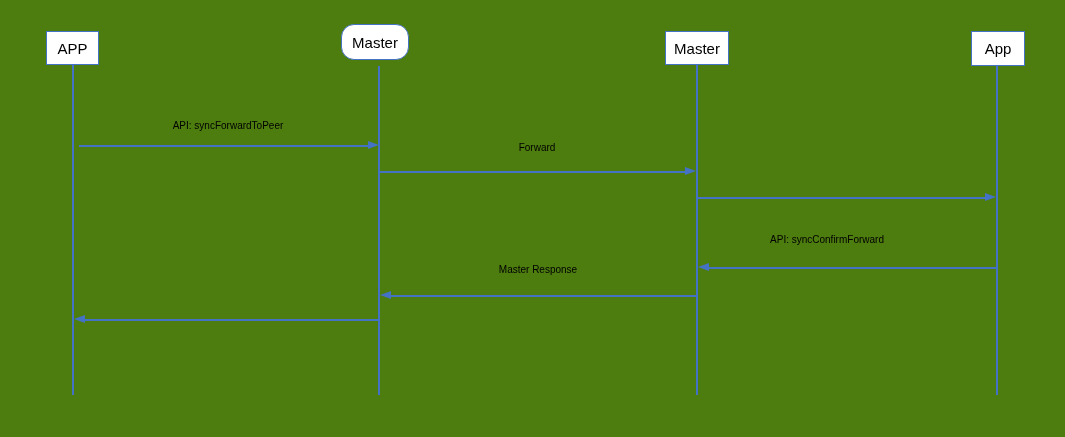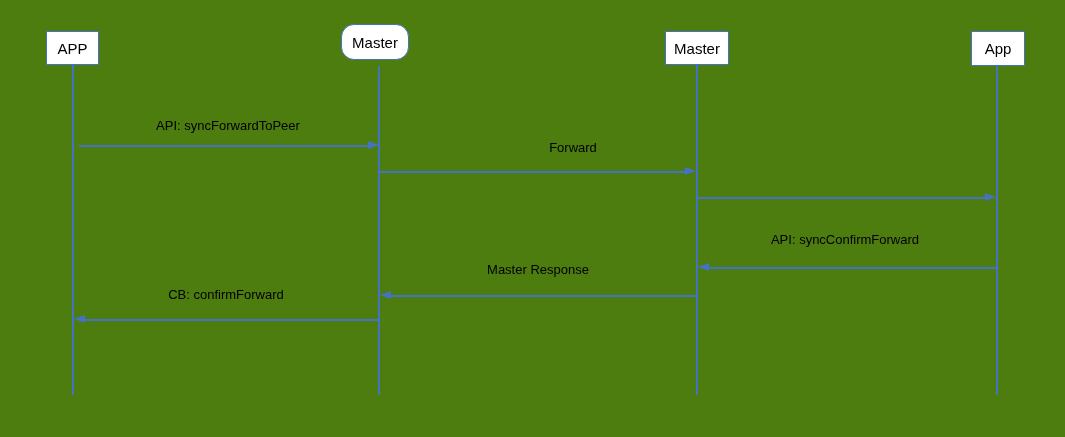--- a/index.html
+++ b/index.html
@@ -27,21 +27,21 @@
   }
   .lifeline {
     position: absolute;
     width: 1.5px;
     background: var(--accent);
     z-index: 1;
   }
   .msg-label {
     position: absolute;
     transform: translateX(-50%);
-    font-size: 13px;
+    font-size: 10px;
     line-height: 17px;
     color: var(--text);
     white-space: nowrap;
     z-index: 3;
   }
   .msg-line {
     position: absolute;
     height: 1.5px;
     background: var(--accent);
     z-index: 2;
@@ -77,32 +77,31 @@
 
   <div class="lifeline" style="left:72px;  top:65px; height:330px;"></div>
   <div class="lifeline" style="left:378px; top:66px; height:329px;"></div>
   <div class="lifeline" style="left:696px; top:65px; height:330px;"></div>
   <div class="lifeline" style="left:996px; top:66px; height:329px;"></div>
 
   <div class="msg-label" style="left:228px; top:117px;">API: syncForwardToPeer</div>
   <div class="msg-line" style="left:79px; top:145px; width:290px;"></div>
   <div class="arrowhead right" style="left:368px; top:141px;"></div>
 
-  <div class="msg-label" style="left:537px; top:139px;margin-left:36px;">Forward</div>
+  <div class="msg-label" style="left:537px; top:139px;">Forward</div>
   <div class="msg-line" style="left:380px; top:171px; width:305px;"></div>
   <div class="arrowhead right" style="left:685px; top:167px;"></div>
 
   <div class="msg-line" style="left:697px; top:197px; width:288px;"></div>
   <div class="arrowhead right" style="left:985px; top:193px;"></div>
 
-  <div class="msg-label" style="left:845px; top:231px;">API: syncConfirmForward</div>
+  <div class="msg-label" style="left:827px; top:231px;">API: syncConfirmForward</div>
   <div class="msg-line" style="left:709px; top:267px; width:288px;"></div>
   <div class="arrowhead left" style="left:698px; top:263px;"></div>
 
   <div class="msg-label" style="left:538px; top:261px;">Master Response</div>
   <div class="msg-line" style="left:391px; top:295px; width:306px;"></div>
   <div class="arrowhead left" style="left:380px; top:291px;"></div>
 
-  <div class="msg-label" style="left:226px; top:286px;">CB: confirmForward</div>
   <div class="msg-line" style="left:85px; top:319px; width:293px;"></div>
   <div class="arrowhead left" style="left:74px; top:315px;"></div>
 
 </div>
 
 </body></html>

